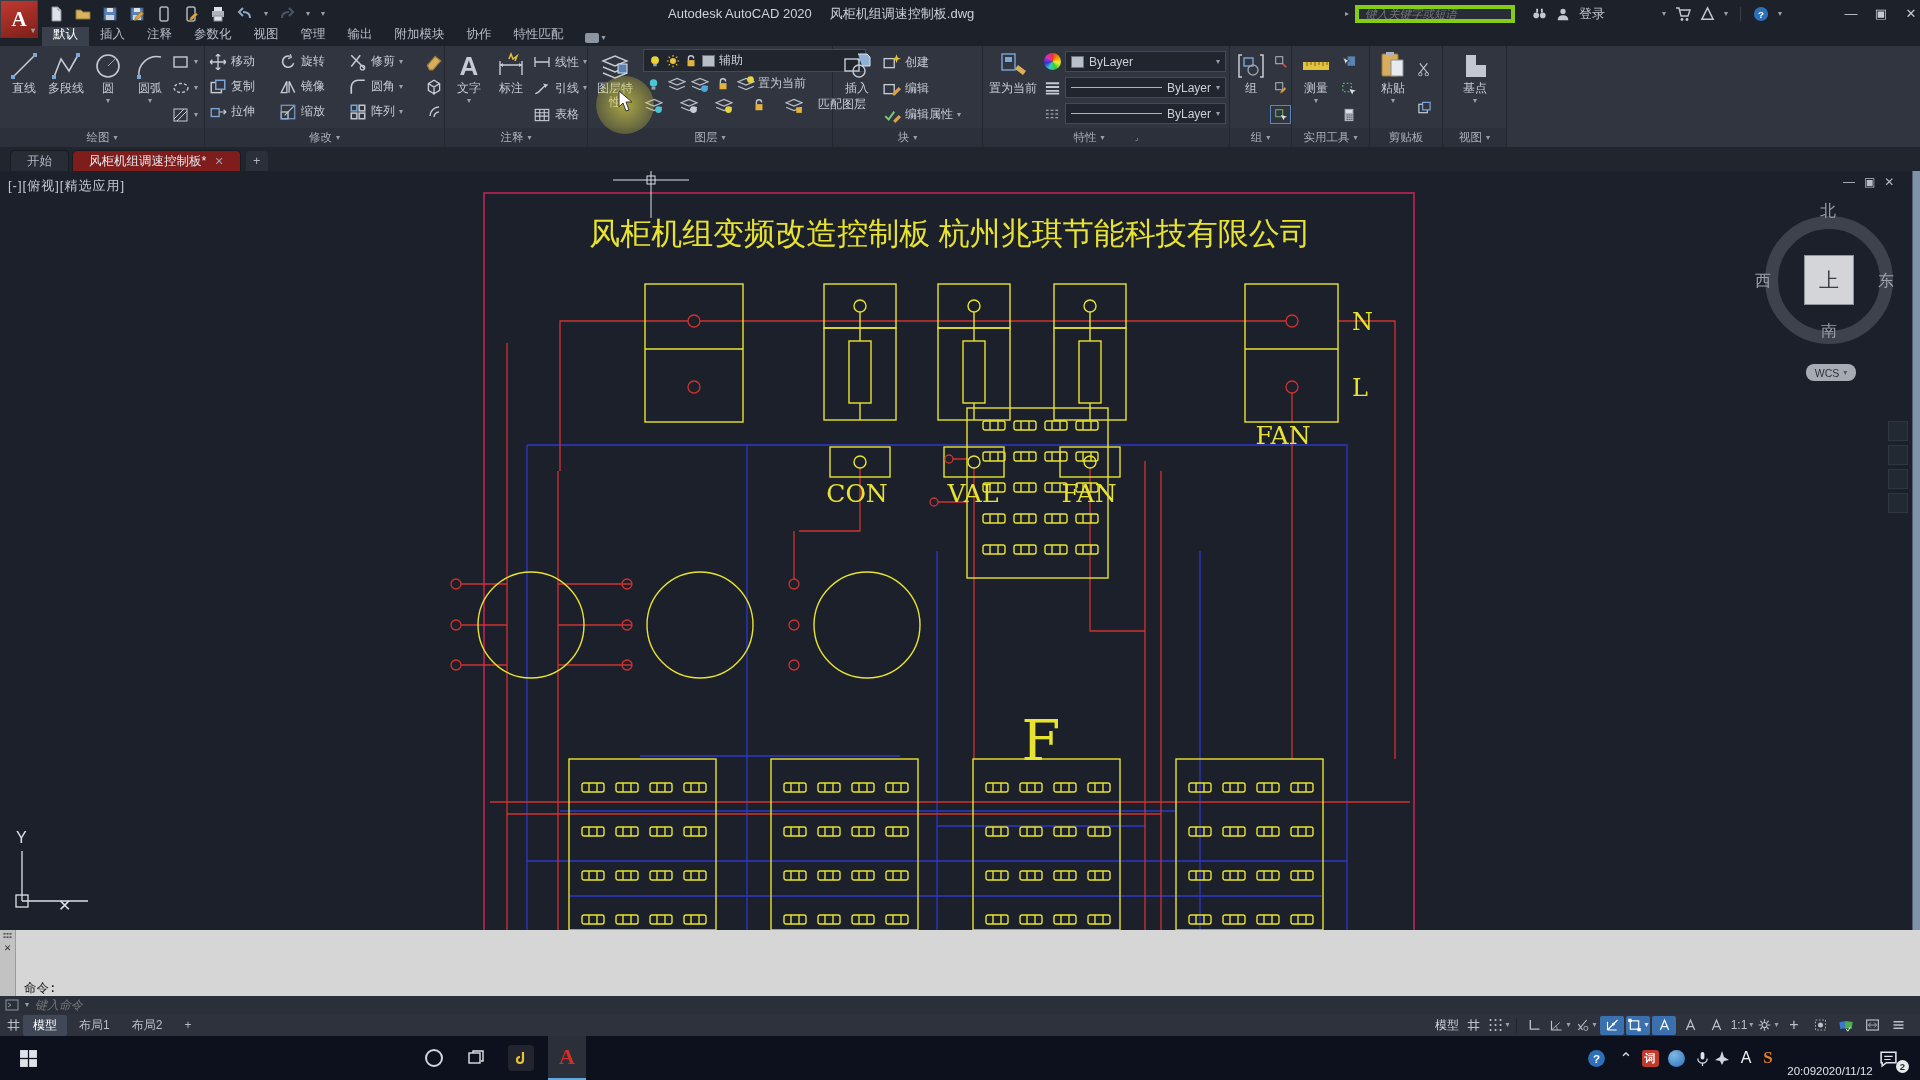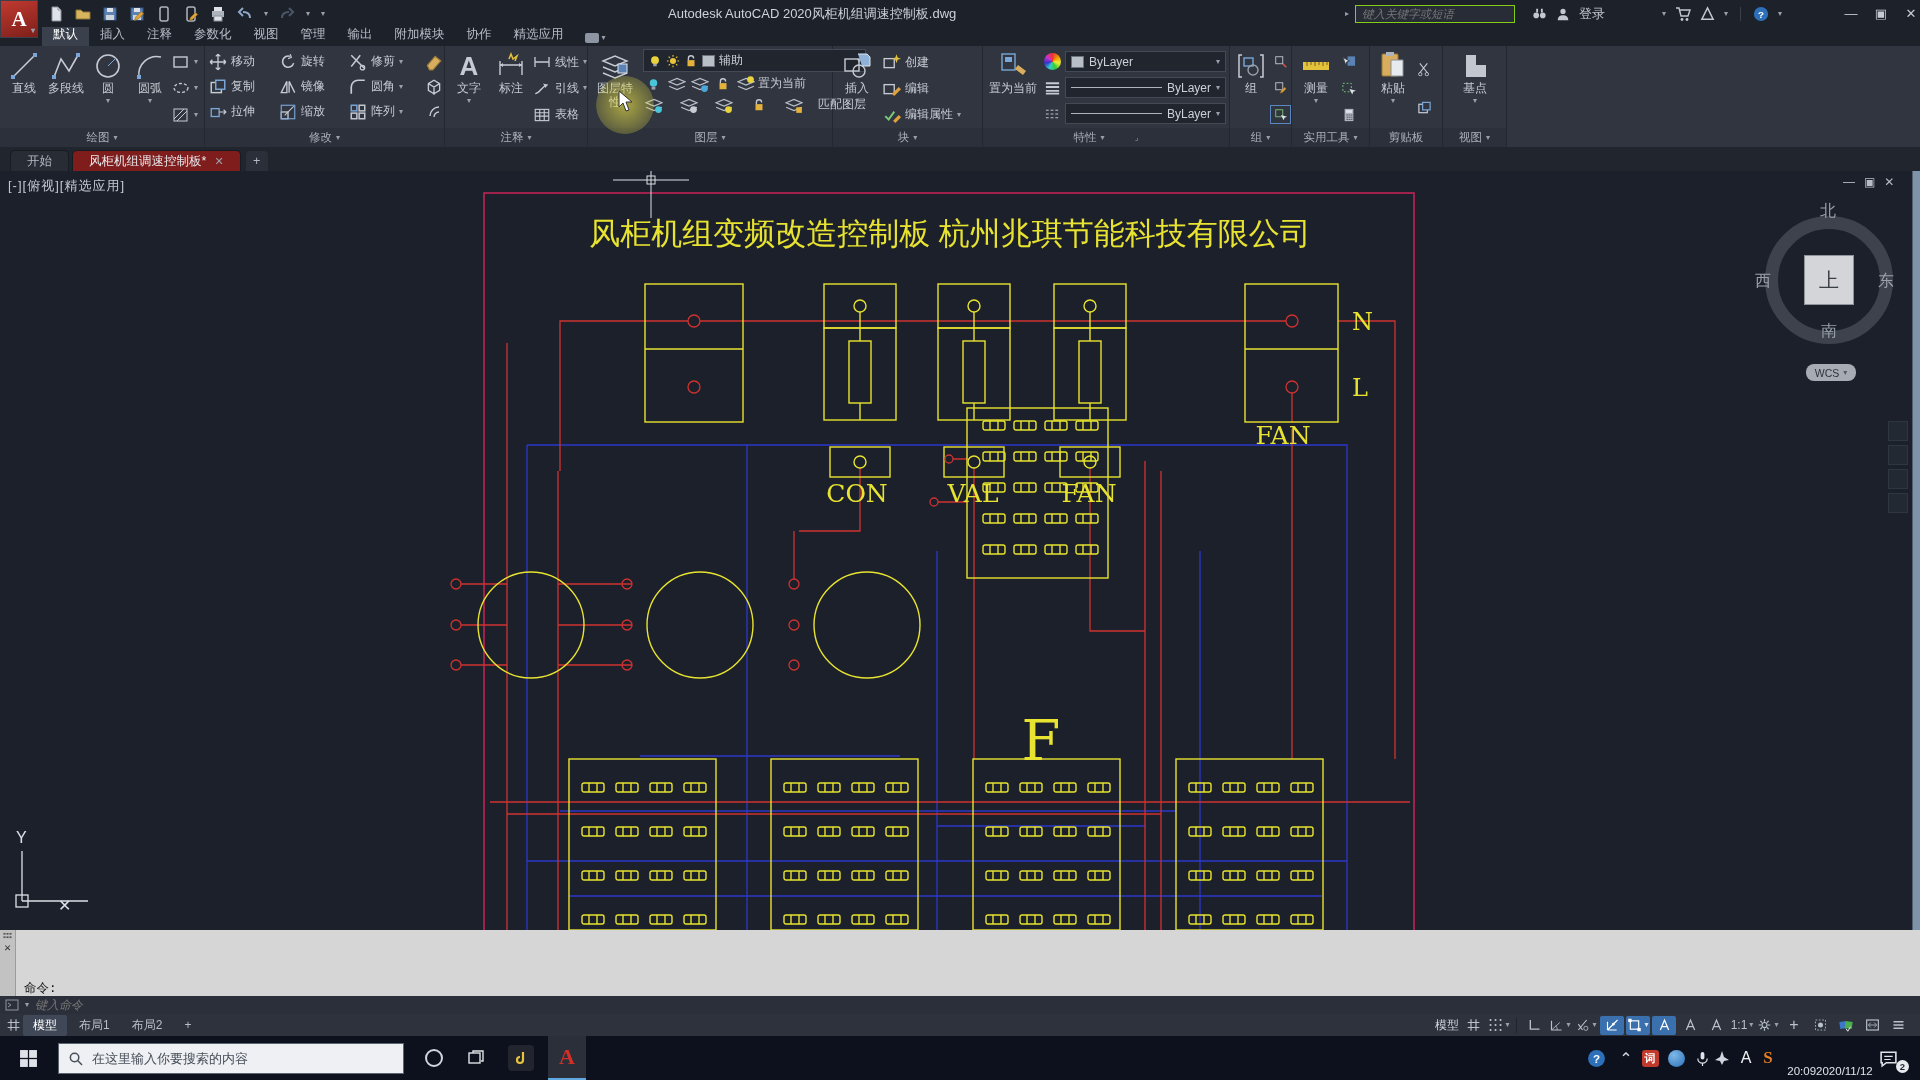--- a/index.html
+++ b/index.html
@@ -6,24 +6,24 @@
 html,body{width:1920px;height:1080px;overflow:hidden;background:#000;font-family:"Liberation Sans",sans-serif}
 svg{display:block}
 .mi{width:18px;height:18px;flex:none}
 .cv{font-size:8px;color:#98a0ab;line-height:1}
 
 #titlebar{height:27px;background:#1d212a;position:relative;color:#c9ced6;font-size:13px}
 #applogo{position:absolute;left:0;top:0;width:38px;height:38px;z-index:30;background:linear-gradient(160deg,#c03a30,#7e1f1a);border:1px solid #3a3f49;display:flex;align-items:center;justify-content:center;color:#fff;font-size:21px;font-weight:bold;font-family:"Liberation Serif",serif}
 #applogo .cv{position:absolute;right:2px;bottom:2px}
 .qat{position:absolute;left:48px;top:0;height:27px;display:flex;align-items:center;gap:11px}
 .qico{width:16px;height:16px;display:flex;align-items:center;justify-content:center}
-#wintitle{position:absolute;left:668px;top:0;height:27px;display:flex;align-items:center;color:#cdd2d9}
+#wintitle{position:absolute;left:668px;top:0;height:27px;display:flex;align-items:center;gap:18px;color:#cdd2d9}
 .tb-right{position:absolute;top:0;height:27px;display:flex;align-items:center}
 #tb-search{left:1345px;gap:6px}
-#tb-search input{width:160px;height:18px;background:#272c36;border:1px solid #84cc16;color:#8d95a2;font-style:italic;font-size:11.5px;padding:0 6px;font-family:"Liberation Sans",sans-serif}
+#tb-search input{width:160px;height:18px;background:#272c36;border:4px solid #84cc16;color:#8d95a2;font-style:italic;font-size:11.5px;padding:0 6px;font-family:"Liberation Sans",sans-serif}
 #tb-tools{left:1532px;gap:9px;color:#c2c8d0}
 #winbtns{left:1838px;gap:4px}
 .wb{width:26px;height:22px;display:flex;align-items:center;justify-content:center;color:#c6cbd3;font-size:13px}
 
 #ribbontabs{height:19px;background:#1d212a;display:flex;align-items:flex-end;padding-left:42px;font-size:12.5px;color:#b7bdc7}
 .rtab{padding:2px 11px 3px}
 .rtab.active{background:#3a414d;color:#fff;border-radius:3px 3px 0 0}
 #rtab-toggle{margin-left:10px;display:flex;align-items:center;gap:3px;padding-bottom:3px}
 
 #ribbon{height:101px;background:#30353f;display:flex;color:#c6cbd3;position:relative}
@@ -469,21 +469,21 @@
 <div id="ribbontabs">
   <span class="rtab active">默认</span>
   <span class="rtab">插入</span>
   <span class="rtab">注释</span>
   <span class="rtab">参数化</span>
   <span class="rtab">视图</span>
   <span class="rtab">管理</span>
   <span class="rtab">输出</span>
   <span class="rtab">附加模块</span>
   <span class="rtab">协作</span>
-  <span class="rtab">精选应用</span>
+  <span class="rtab">特性匹配</span>
   <span id="rtab-toggle">
       <span style="width:14px;height:10px;background:#8d95a2;border-radius:2px"></span>
       <span class="cv">▾</span>
     </span>
 </div>
 
 <div id="ribbon">
 
   <div class="panel" style="width:205px">
     <div class="pbody">
@@ -1320,26 +1320,20 @@
       </span>
   </div>
 </div>
 
 <div id="taskbar">
   <div class="tk" style="left:8px;width:40px">
       <svg width="19" height="19" viewBox="0 0 18 18">
         <use href="#i-win"></use>
       </svg>
     </div>
-  <div class="tk" id="tk-search">
-    <svg width="15" height="15" viewBox="0 0 16 16" style="color:#474e59">
-        <use href="#i-mag"></use>
-      </svg>
-    <span>在这里输入你要搜索的内容</span>
-  </div>
   <div class="tk" style="left:416px;width:36px">
       <span style="width:18px;height:18px;border:2px solid #cfd6df;border-radius:50%"></span>
     </div>
   <div class="tk" style="left:458px;width:36px">
       <svg width="18" height="18" viewBox="0 0 18 18">
         <use href="#i-taskview"></use>
       </svg>
     </div>
   <div class="tk" style="left:502px;width:38px">
       <span style="width:26px;height:26px;background:#23252e;border-radius:4px;display:flex;align-items:center;justify-content:center">

